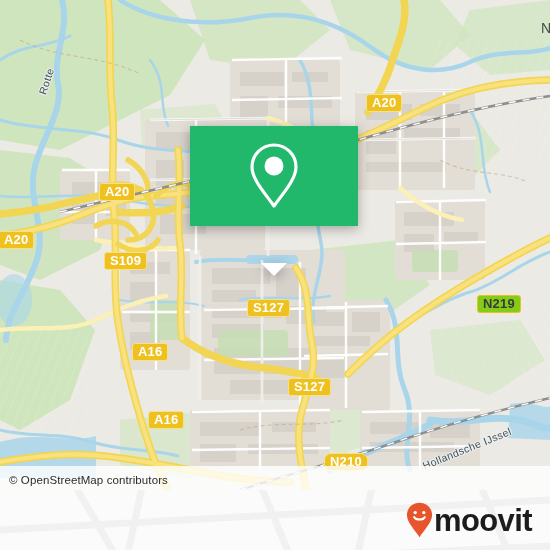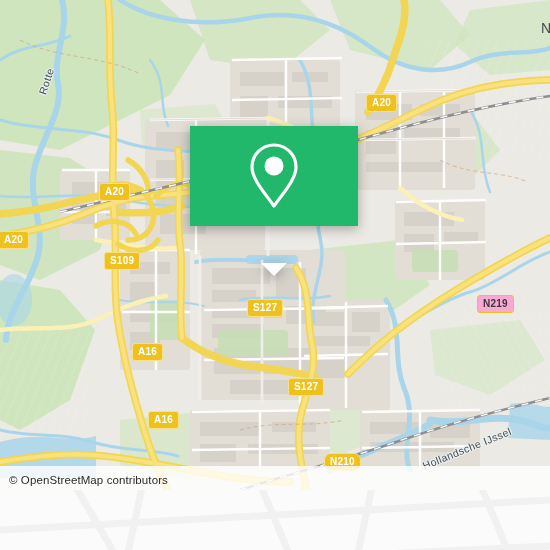--- a/index.html
+++ b/index.html
@@ -29,29 +29,29 @@
     white-space:nowrap;
   }
 
   
   .shield{
     position:absolute;
     background:#efc11f;
     border:1.5px solid #f7e08a;
     border-radius:3px;
     color:#ffffff;
-    font-size:10px;font-weight:bold;
+    font-size:13px;font-weight:bold;
     padding:1px 5px 2px 5px;
     line-height:13px;
     white-space:nowrap;
     letter-spacing:.2px;
     box-sizing:border-box;
   }
   .shield.outline{
-    background:#f9a8d4;
+    background:#84cc16;
     border:1.8px solid #efc11f;
     color:#3a3a3a;
   }
 
   
   .place-label{
     position:absolute;
     color:#4a4a4a;
     font-size:15px;
     line-height:17px;
@@ -385,15 +385,25 @@
         <path d="M150,-10 L120,130"></path>
         <path d="M250,0 L300,120"></path>
         <path d="M380,-10 L350,130"></path>
         <path d="M470,0 L520,120"></path>
         <path d="M0,70 L550,40"></path>
         <path d="M0,112 L550,86"></path>
       </g>
     </svg>
 
 
+    <div class="footer-logo">
+      <svg width="27" height="36" viewBox="0 0 27 36">
+        <path d="M13.5,0.8 C6.4,0.8 0.9,6.3 0.9,13.1 C0.9,20.5 9.3,28.6 13.5,35.2
+                 C17.7,28.6 26.1,20.5 26.1,13.1 C26.1,6.3 20.6,0.8 13.5,0.8 Z" fill="#e8552c"></path>
+        <circle cx="9.2" cy="10.6" r="1.7" fill="#ffffff"></circle>
+        <circle cx="17.8" cy="10.6" r="1.7" fill="#ffffff"></circle>
+        <path d="M8.2,15.2 C10.0,18.3 17.0,18.3 18.8,15.2" fill="none" stroke="#ffffff" stroke-width="2.1" stroke-linecap="round"></path>
+      </svg>
+      <span class="logo-word">moovit</span>
+    </div>
   </div>
 
 </div>
 
 </body></html>

